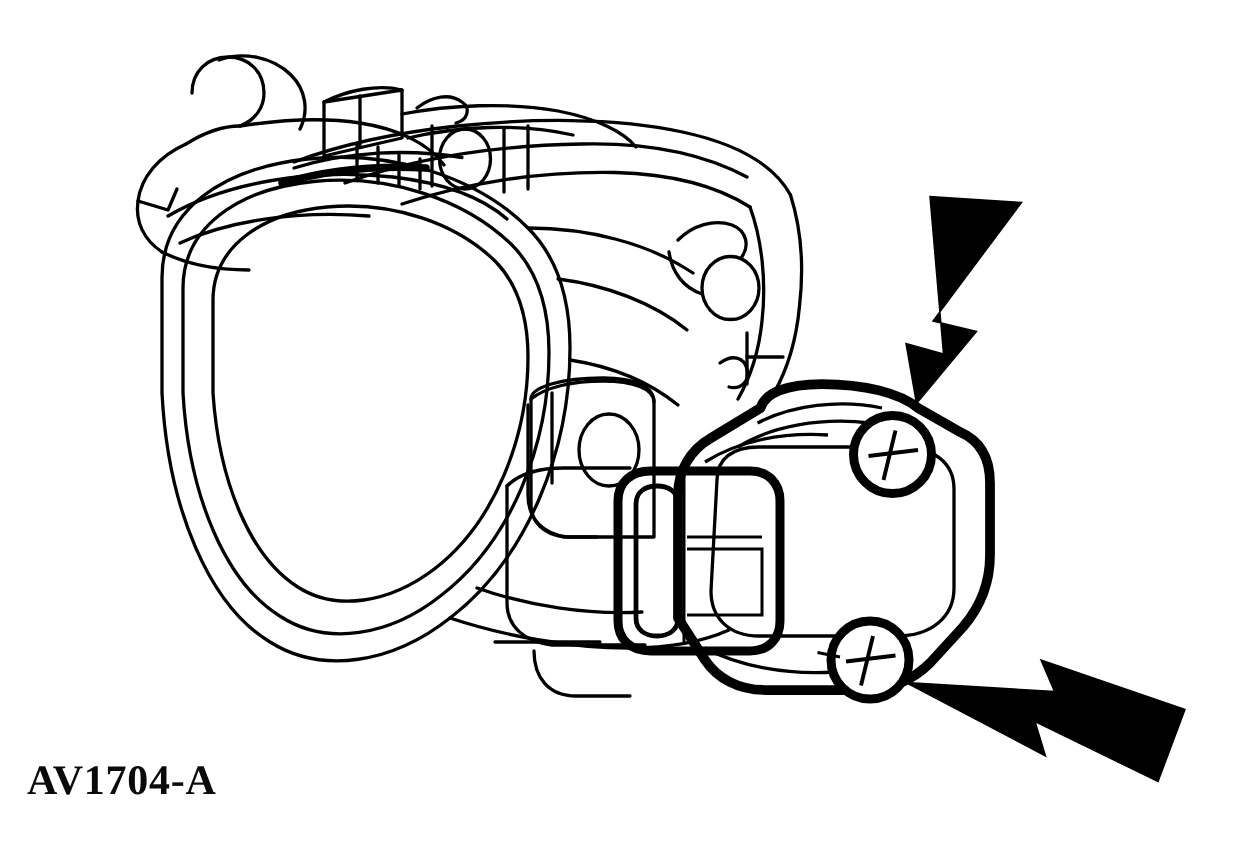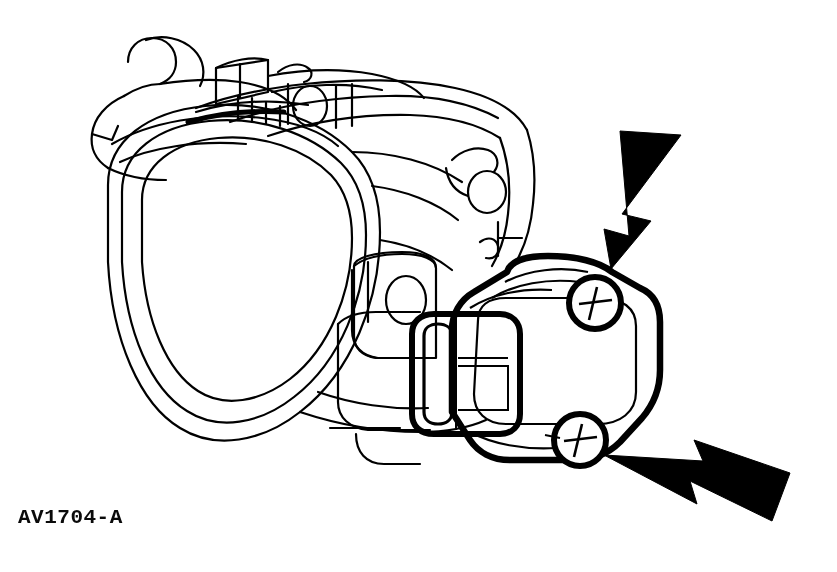--- a/index.html
+++ b/index.html
@@ -22,22 +22,22 @@
     left: 0;
     top: 0;
     width: 837px;
     height: 572px;
     display: block;
   }
   .fig-caption {
     position: absolute;
     left: 18px;
     top: 507px;
-    font-family: Liberation Mono, monospace;
-    font-size: 21px;
+    font-family: Liberation Serif, serif;
+    font-size: 28px;
     font-weight: 600;
     letter-spacing: 0.5px;
     color: #0a0a0a;
     white-space: nowrap;
     line-height: 1;
   }
 </style>
 </head>
 <body>
 

